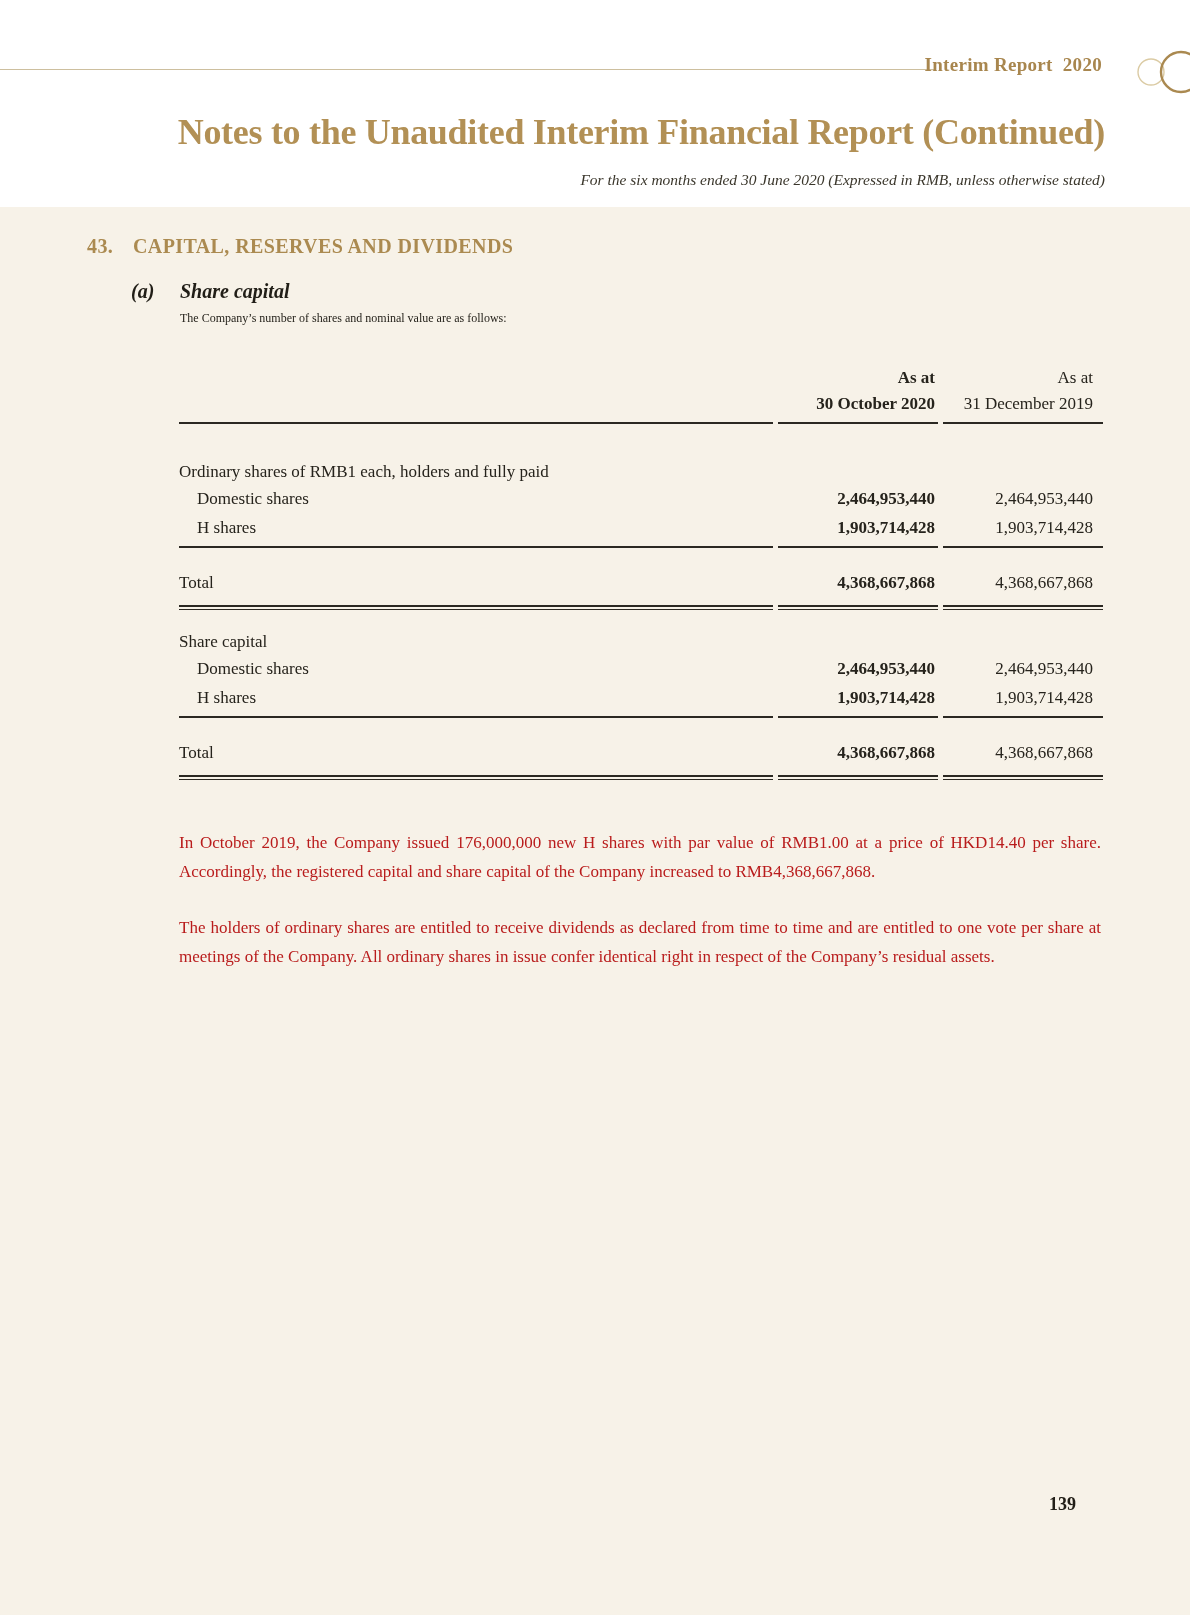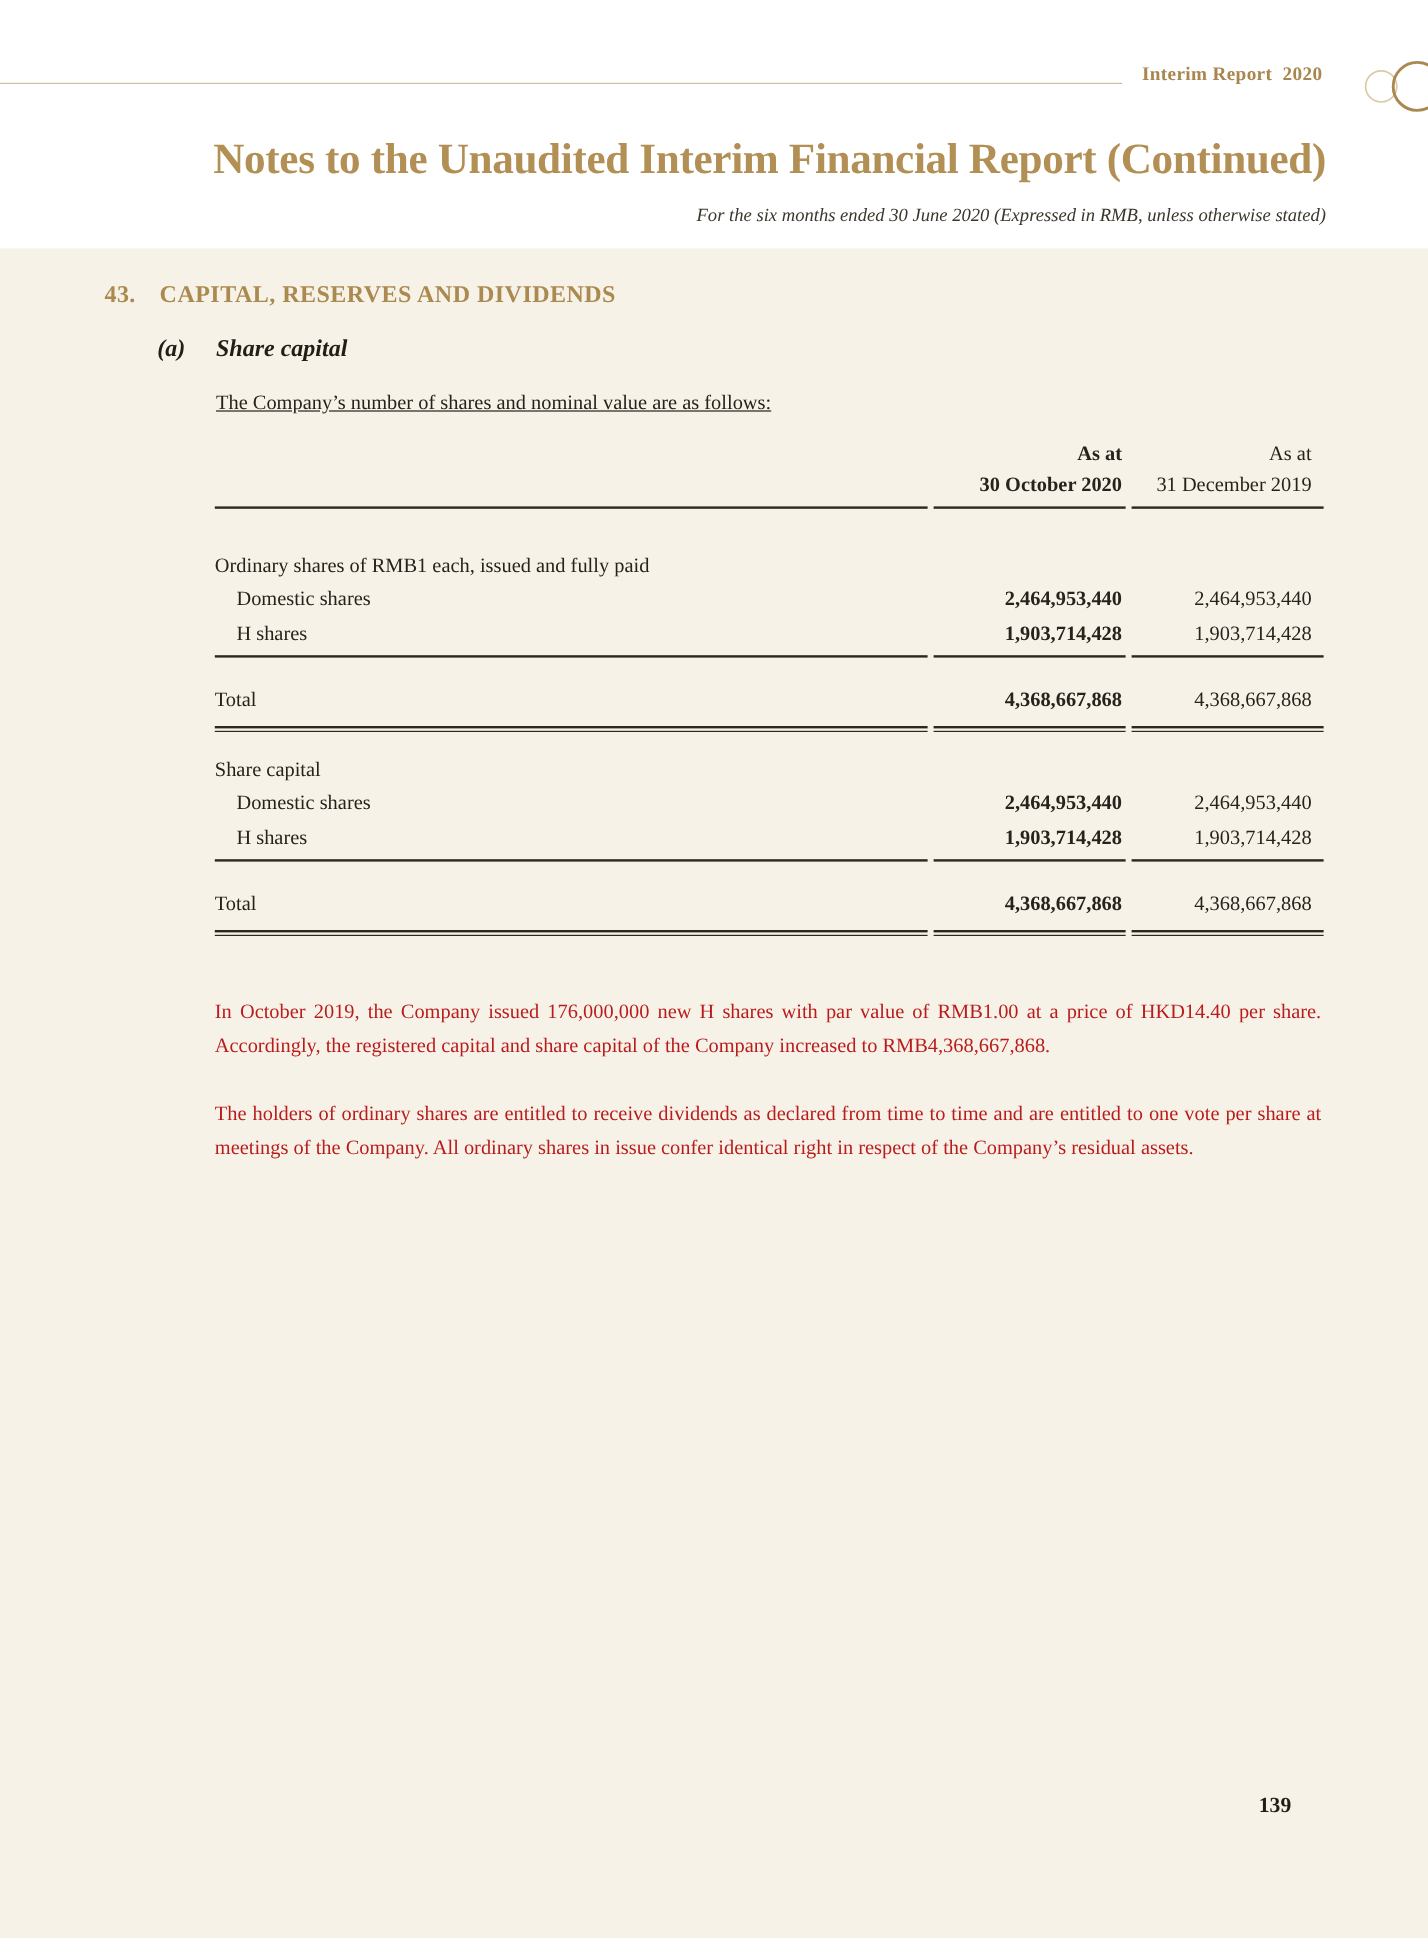--- a/index.html
+++ b/index.html
@@ -7,42 +7,42 @@
   .page {
     position:relative; width:1190px; height:1615px; margin:0 auto;
     background:#ffffff; overflow:hidden;
     font-family:"Liberation Serif", serif; color:#26231c;
   }
   
   .header-band { position:absolute; top:0; left:0; width:100%; height:207px; background:#ffffff; }
   .header-hairline { position:absolute; top:69px; left:0; width:935px; height:1px; background:#cdbf9e; }
   .report-label {
     position:absolute; top:54px; right:88px; white-space:pre;
-    font-size:16px; font-weight:bold; color:#a8864e; letter-spacing:0.3px;
+    font-size:19px; font-weight:bold; color:#a8864e; letter-spacing:0.3px;
   }
   .corner-circles { position:absolute; top:38px; right:0; }
   .doc-title {
     position:absolute; top:110px; left:60px; right:85px;
     text-align:right; white-space:nowrap; line-height:44px;
     font-size:36px; font-weight:bold; color:#b29055; letter-spacing:-0.3px;
   }
   .doc-subtitle {
     position:absolute; top:171px; right:85px; white-space:nowrap;
     font-style:italic; font-size:15.5px; color:#3a362b;margin-left:20px;
   }
   
   .content { position:absolute; top:207px; left:0; right:0; bottom:0; background:#f7f2e8; }
 
   .section-head { position:absolute; top:28px; left:87px; font-size:20px; font-weight:bold; color:#ab8a50; letter-spacing:0.4px; white-space:nowrap; }
   .section-head .num { display:inline-block; width:46px; }
 
   .sub-head { position:absolute; top:73px; left:131px; font-size:20px; font-weight:bold; font-style:italic; color:#211e17; white-space:nowrap; }
   .sub-head .letter { display:inline-block; width:49px; font-style:italic; }
 
-  .intro { position:absolute; top:119px; left:180px; font-size:17px; white-space:nowrap;text-decoration:underline; }
+  .intro { position:absolute; top:104px; left:180px; font-size:12px; white-space:nowrap; }
 
   
   .tbl { position:absolute; top:159px; left:179px; width:924px; font-size:17px; }
   .trow { display:flex; gap:5px; align-items:flex-start; }
   .c-label { flex:1; }
   .c-v1 { width:147px; padding-right:13px; text-align:right; }
   .c-v2 { width:150px; padding-right:10px; text-align:right; }
   .bold { font-weight:bold; }
   .indent .c-label { padding-left:18px; }
   .lh24 { line-height:24px; }
@@ -116,21 +116,21 @@
         <span class="c-v1 bold">30 October 2020</span>
         <span class="c-v2">31 December 2019</span>
       </div>
       <div class="rrule mt4">
         <span class="s1"></span>
           <span class="s2"></span>
           <span class="s3"></span>
       </div>
 
       <div class="trow lh24 mt36">
-        <span class="c-label">Ordinary shares of RMB1 each, issued and fully paid</span>
+        <span class="c-label">Ordinary shares of RMB1 each, holders and fully paid</span>
         <span class="c-v1"></span>
         <span class="c-v2"></span>
       </div>
       <div class="trow lh29 indent">
         <span class="c-label">Domestic shares</span>
         <span class="c-v1 bold">2,464,953,440</span>
         <span class="c-v2">2,464,953,440</span>
       </div>
       <div class="trow lh29 indent">
         <span class="c-label">H shares</span>

